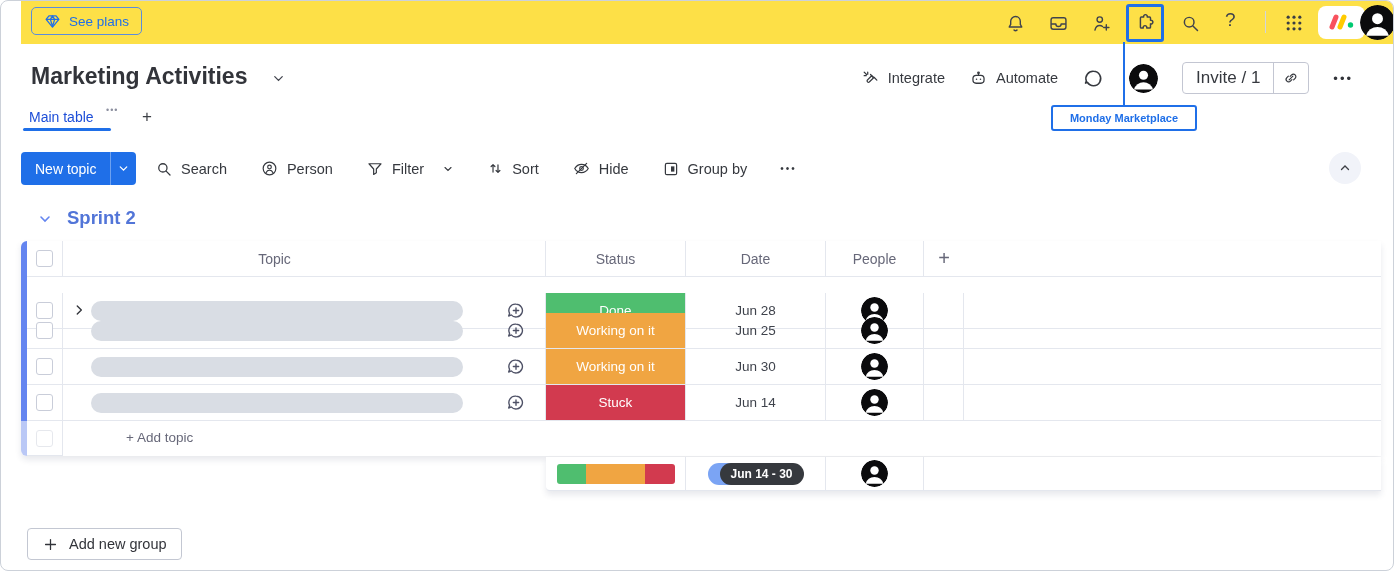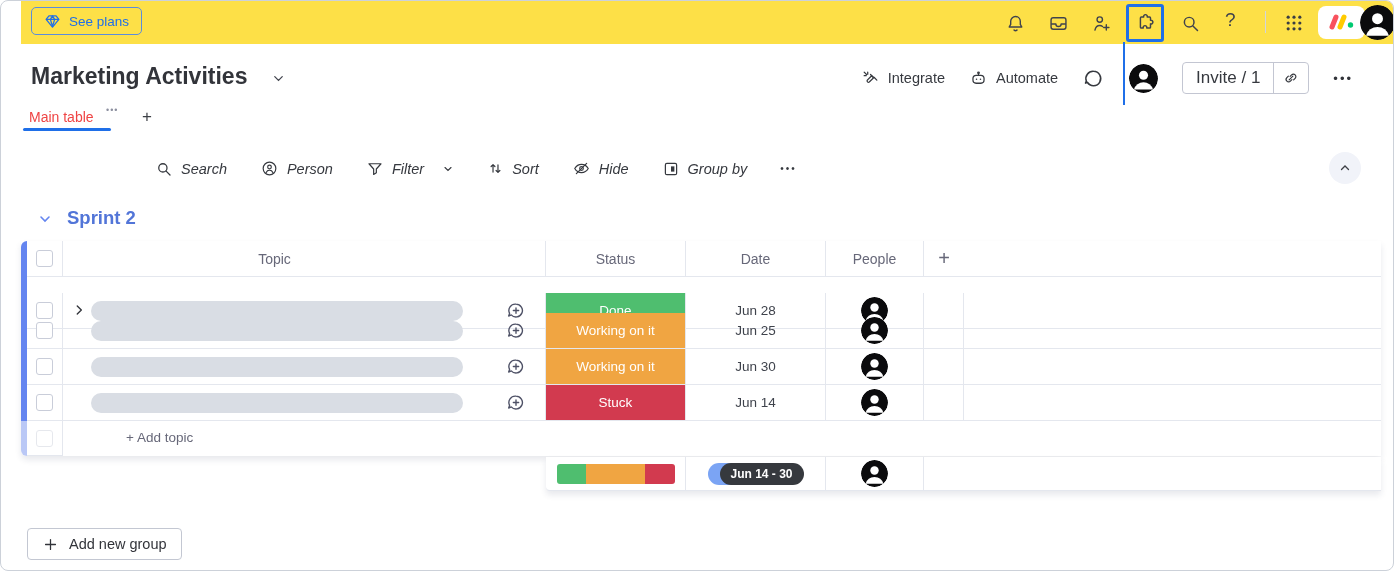--- a/index.html
+++ b/index.html
@@ -31,32 +31,32 @@
   .invite-txt { display:flex; align-items:center; padding:0 13px; font-size:17px; color:#36393f; }
   .invite-link { display:flex; align-items:center; justify-content:center; width:35px; border-left:1px solid #c3c6d2; color:#36393f; }
   .hdr-more { font-size:13px; letter-spacing:2px; color:#32343a; cursor:pointer; }
 
   
   .mk-line { position:absolute; left:1122px; top:41px; width:2px; height:63px; background:#1f6fe8; }
   .mk-tip { position:absolute; left:1050px; top:104px; width:146px; height:26px; border:2px solid #1f6fe8; border-radius:3px;
             background:#fff; display:flex; align-items:center; justify-content:center; font-size:11px; font-weight:700; color:#1f6fe8; }
 
   
-  .tab-main { position:absolute; left:28px; top:108px; font-size:14px; color:#ef4444; cursor:pointer; }
+  .tab-main { position:absolute; left:28px; top:108px; font-size:14px; color:#1d4ed8; cursor:pointer; }
   .tab-more { position:absolute; left:105px; top:104px; font-size:14px; letter-spacing:1px; color:#8d90a0; cursor:pointer; }
   .tab-add { position:absolute; left:141px; top:106px; font-size:17px; color:#3c3f45; cursor:pointer; }
   .tab-underline { position:absolute; left:22px; top:127px; width:88px; height:3px; background:#1f6fe8; border-radius:2px; }
 
   
   .newtopic { position:absolute; left:20px; top:151px; height:33px; display:flex; border-radius:4px; overflow:hidden; cursor:pointer; }
   .newtopic-main { display:flex; align-items:center; padding:0 14px; background:#1f6fe8; color:#fff; font-size:14px; }
   .newtopic-chev { display:flex; align-items:center; justify-content:center; width:26px; background:#1f6fe8;
                    border-left:1px solid rgba(255,255,255,.35); color:#fff; }
   .tools { position:absolute; left:154px; top:151px; height:33px; display:flex; align-items:center; gap:33px; }
-  .tool { display:flex; align-items:center; gap:8px; font-size:14.5px; color:#36393f; cursor:pointer;font-style:italic; }
+  .tool { display:flex; align-items:center; gap:8px; font-size:14.5px; color:#36393f; cursor:pointer; }
   .tool .sub-chev { margin-left:10px; }
   .tool-more { font-size:12px; letter-spacing:2px; color:#36393f; cursor:pointer; }
   .collapse-btn { position:absolute; left:1328px; top:151px; width:32px; height:32px; border-radius:50%;
                   background:#f1f3f9; display:flex; align-items:center; justify-content:center; color:#3c3f45; cursor:pointer; }
 
   
   .grp-chev { position:absolute; left:36px; top:210px; color:#6485f0; cursor:pointer; }
   .grp-title { position:absolute; left:66px; top:206px; font-size:18.5px; font-weight:700; cursor:pointer; }
 
   .table { position:absolute; left:20px; top:240px; width:1360px; height:250px; }
@@ -236,26 +236,35 @@
           <path d="M9.5 14.5l5-5"></path>
             <path d="M8.5 9.5l-2 2a3.3 3.3 0 0 0 4.7 4.7l2-2"></path>
             <path d="M15.5 14.5l2-2a3.3 3.3 0 0 0-4.7-4.7l-2 2"></path>
         </svg>
       </div>
     </div>
     <div class="hdr-more">•••</div>
   </div>
 
   <div class="mk-line"></div>
+  <div class="mk-tip">Monday Marketplace</div>
 
   <div class="tab-main">Main table</div>
   <div class="tab-more" style="font-size:9px">•••</div>
   <div class="tab-add">+</div>
   <div class="tab-underline"></div>
 
+  <div class="newtopic">
+    <div class="newtopic-main">New topic</div>
+    <div class="newtopic-chev">
+      <svg width="13" height="13" viewBox="0 0 24 24" fill="none" stroke="#fff" stroke-width="2.4" stroke-linecap="round">
+          <path d="M6 9l6 6 6-6"></path>
+        </svg>
+    </div>
+  </div>
 
   <div class="tools">
     <div class="tool">
       <span class="icon">
         <svg width="18" height="18" viewBox="0 0 24 24" fill="none" stroke="currentColor" stroke-width="1.7" stroke-linecap="round">
             <circle cx="10.5" cy="10.5" r="5.5"></circle>
             <path d="M14.8 14.8 20 20"></path>
           </svg>
       </span>
       <span>Search</span>

